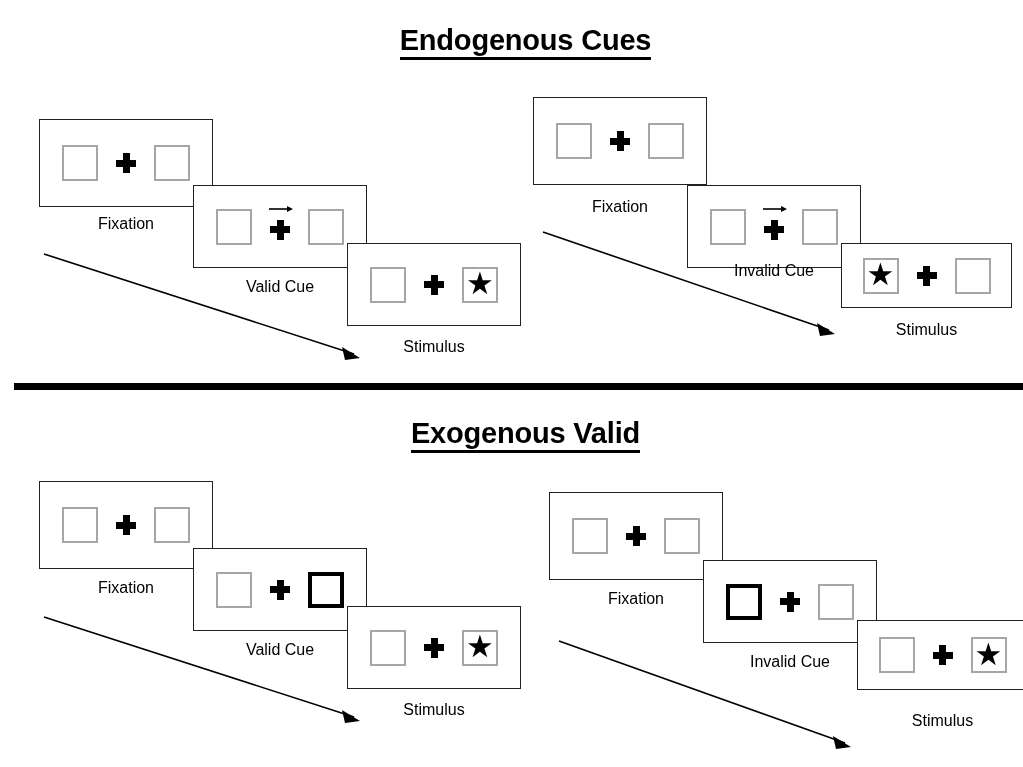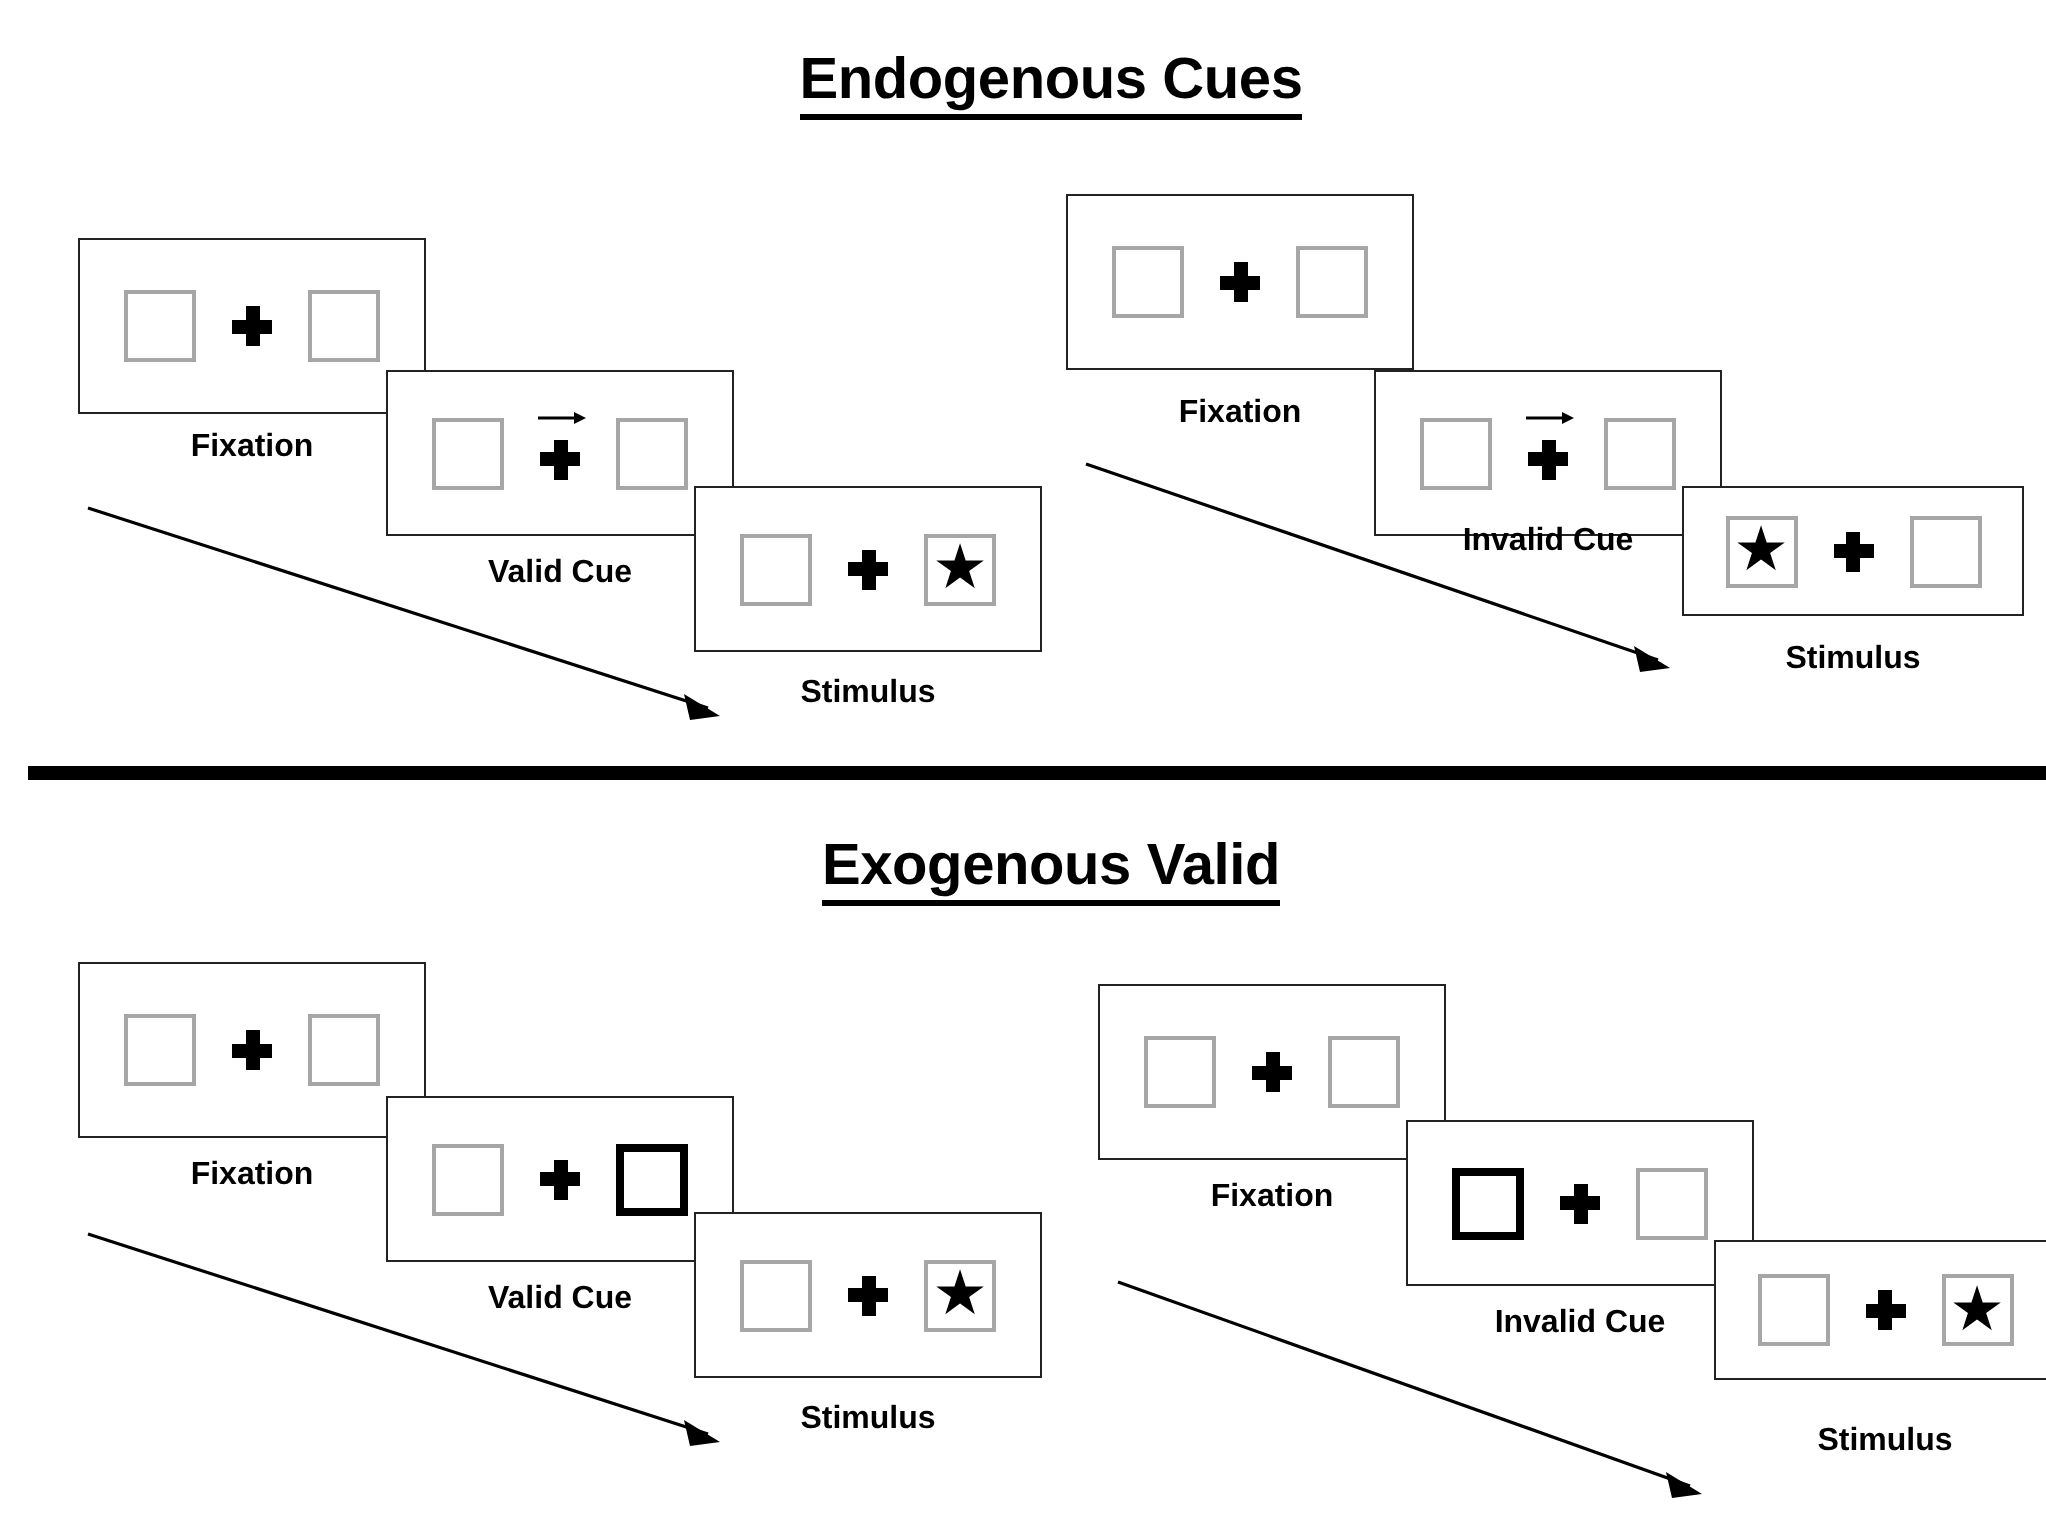--- a/index.html
+++ b/index.html
@@ -132,21 +132,21 @@
     top: -13px;
     width: 25px;
     height: 10px;
     overflow: visible;
   }
 
   
   .caption {
     position: absolute;
     font-size: 16px;
-    font-weight: bold;
+    font-weight: normal;
     color: #000000;
     white-space: nowrap;
     text-align: center;
   }
 
   
   .time-arrow {
     position: absolute;
     overflow: visible;
   }

